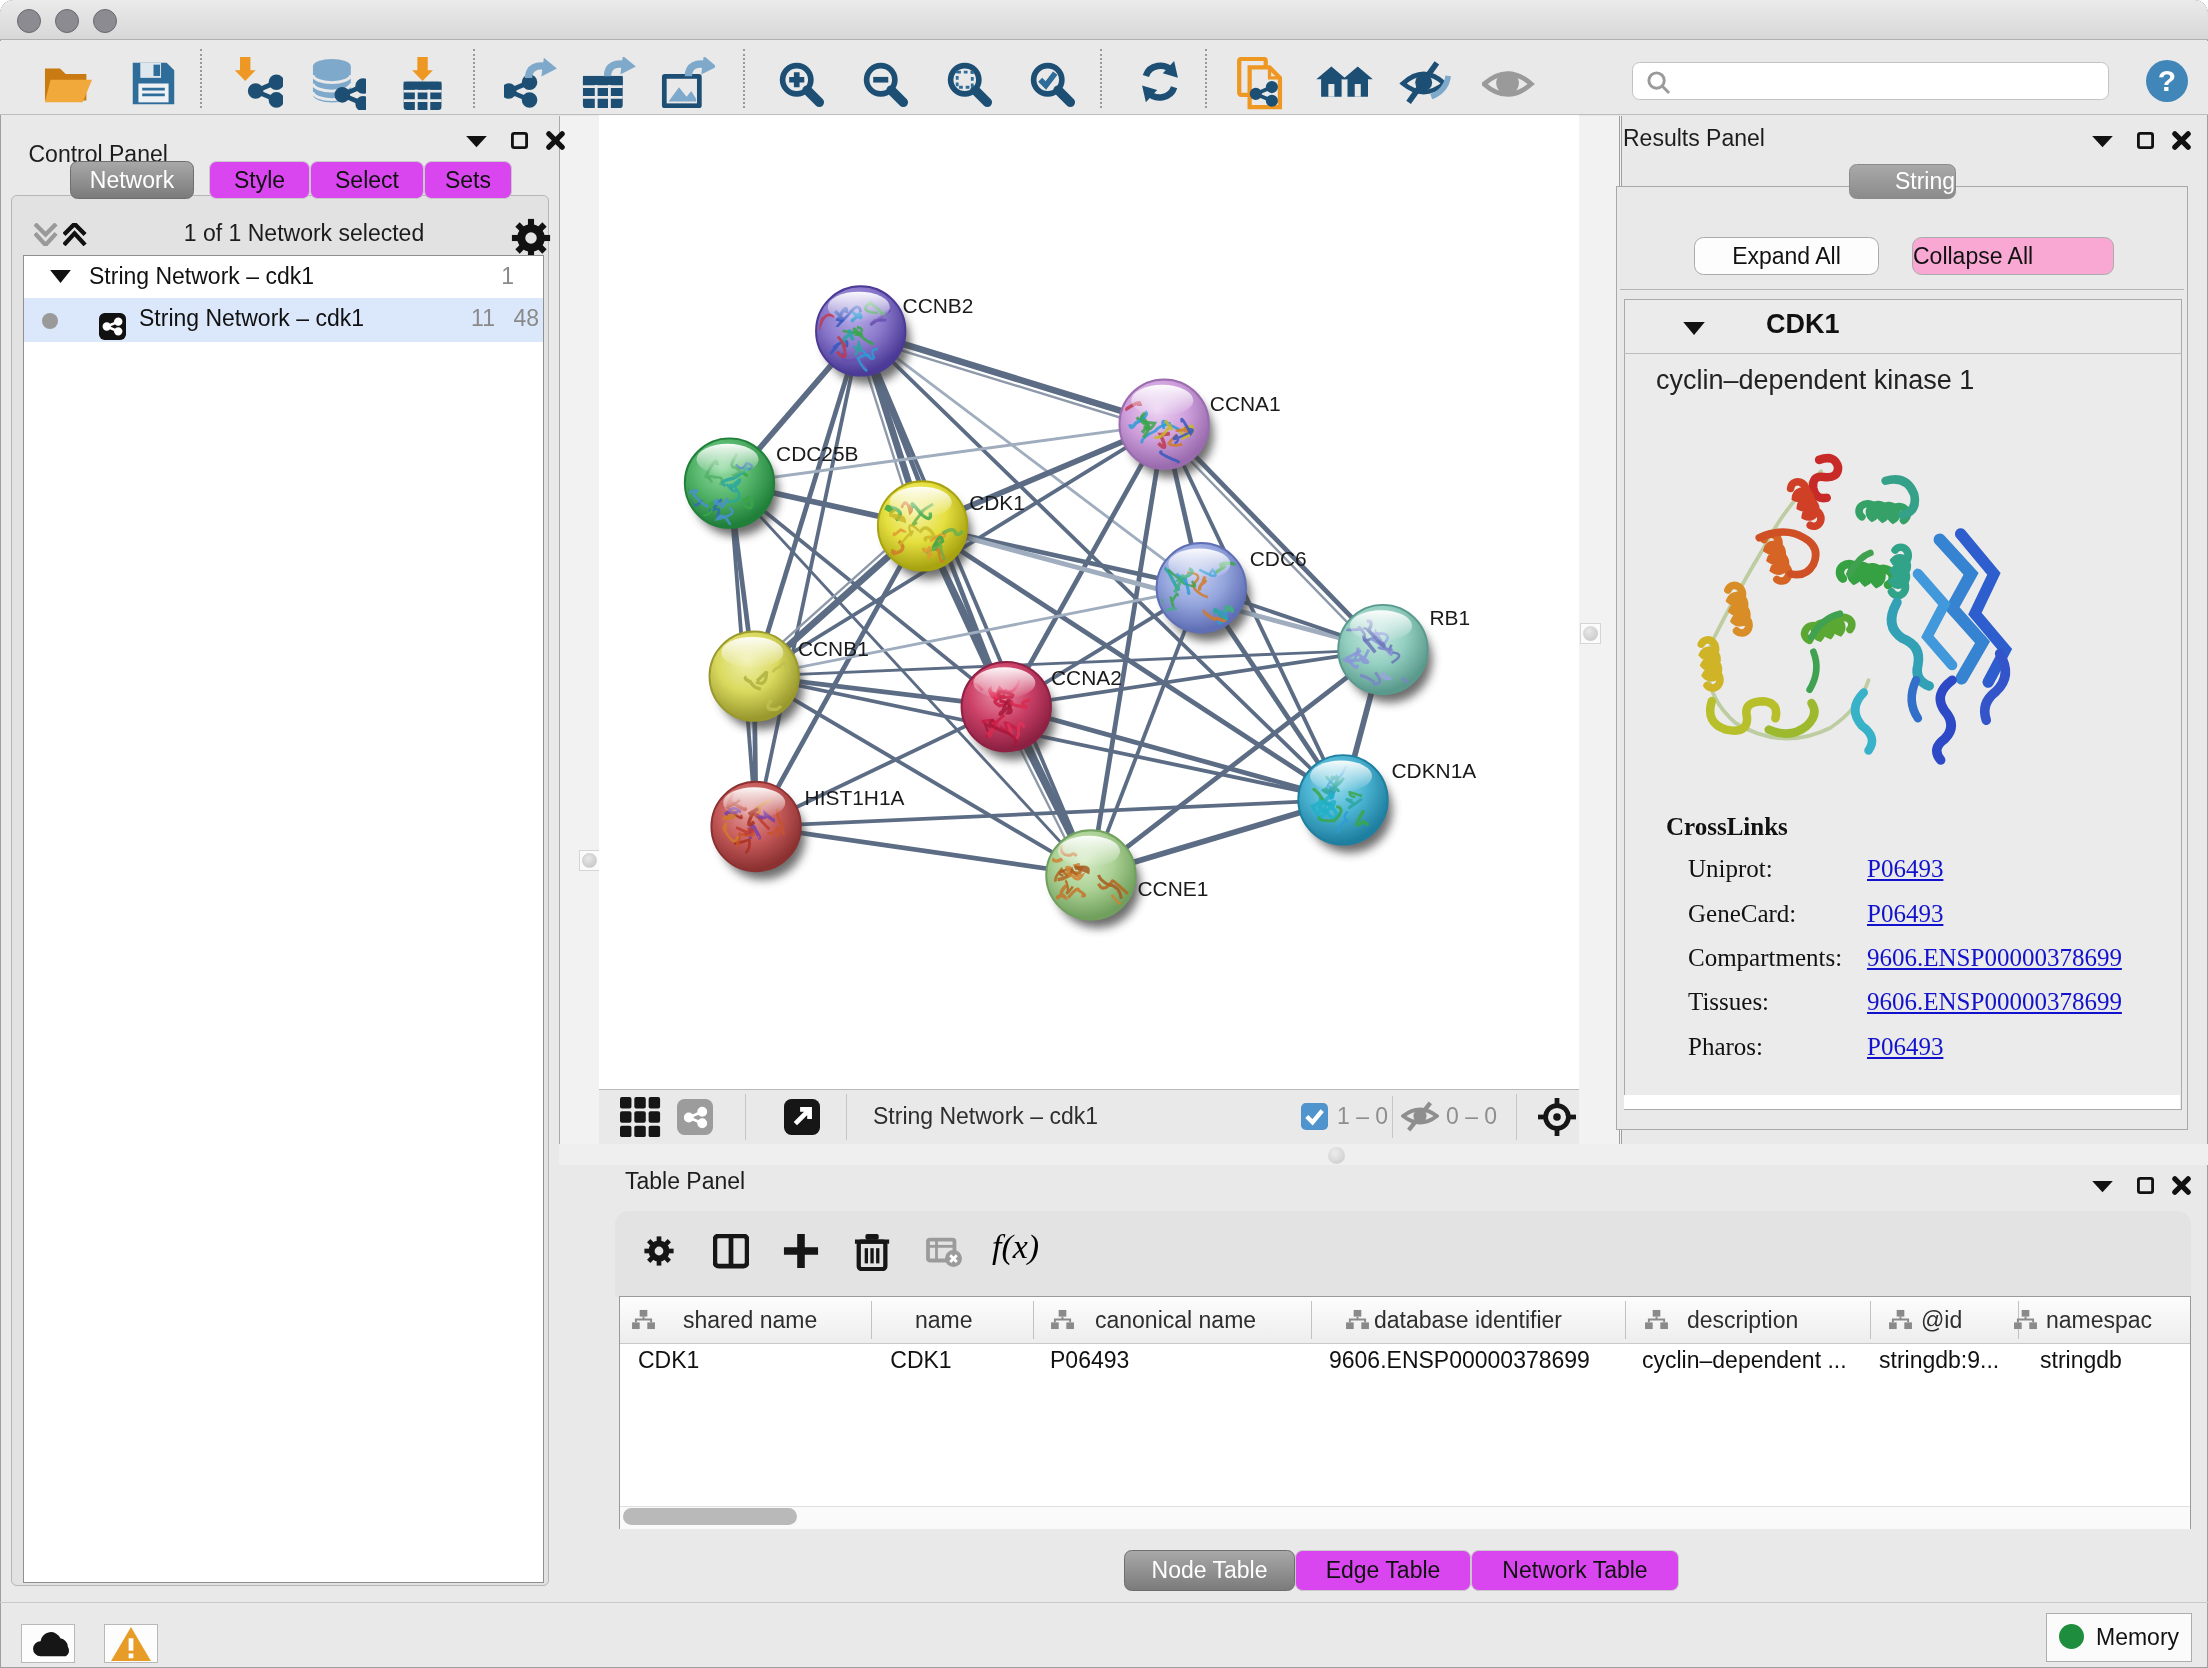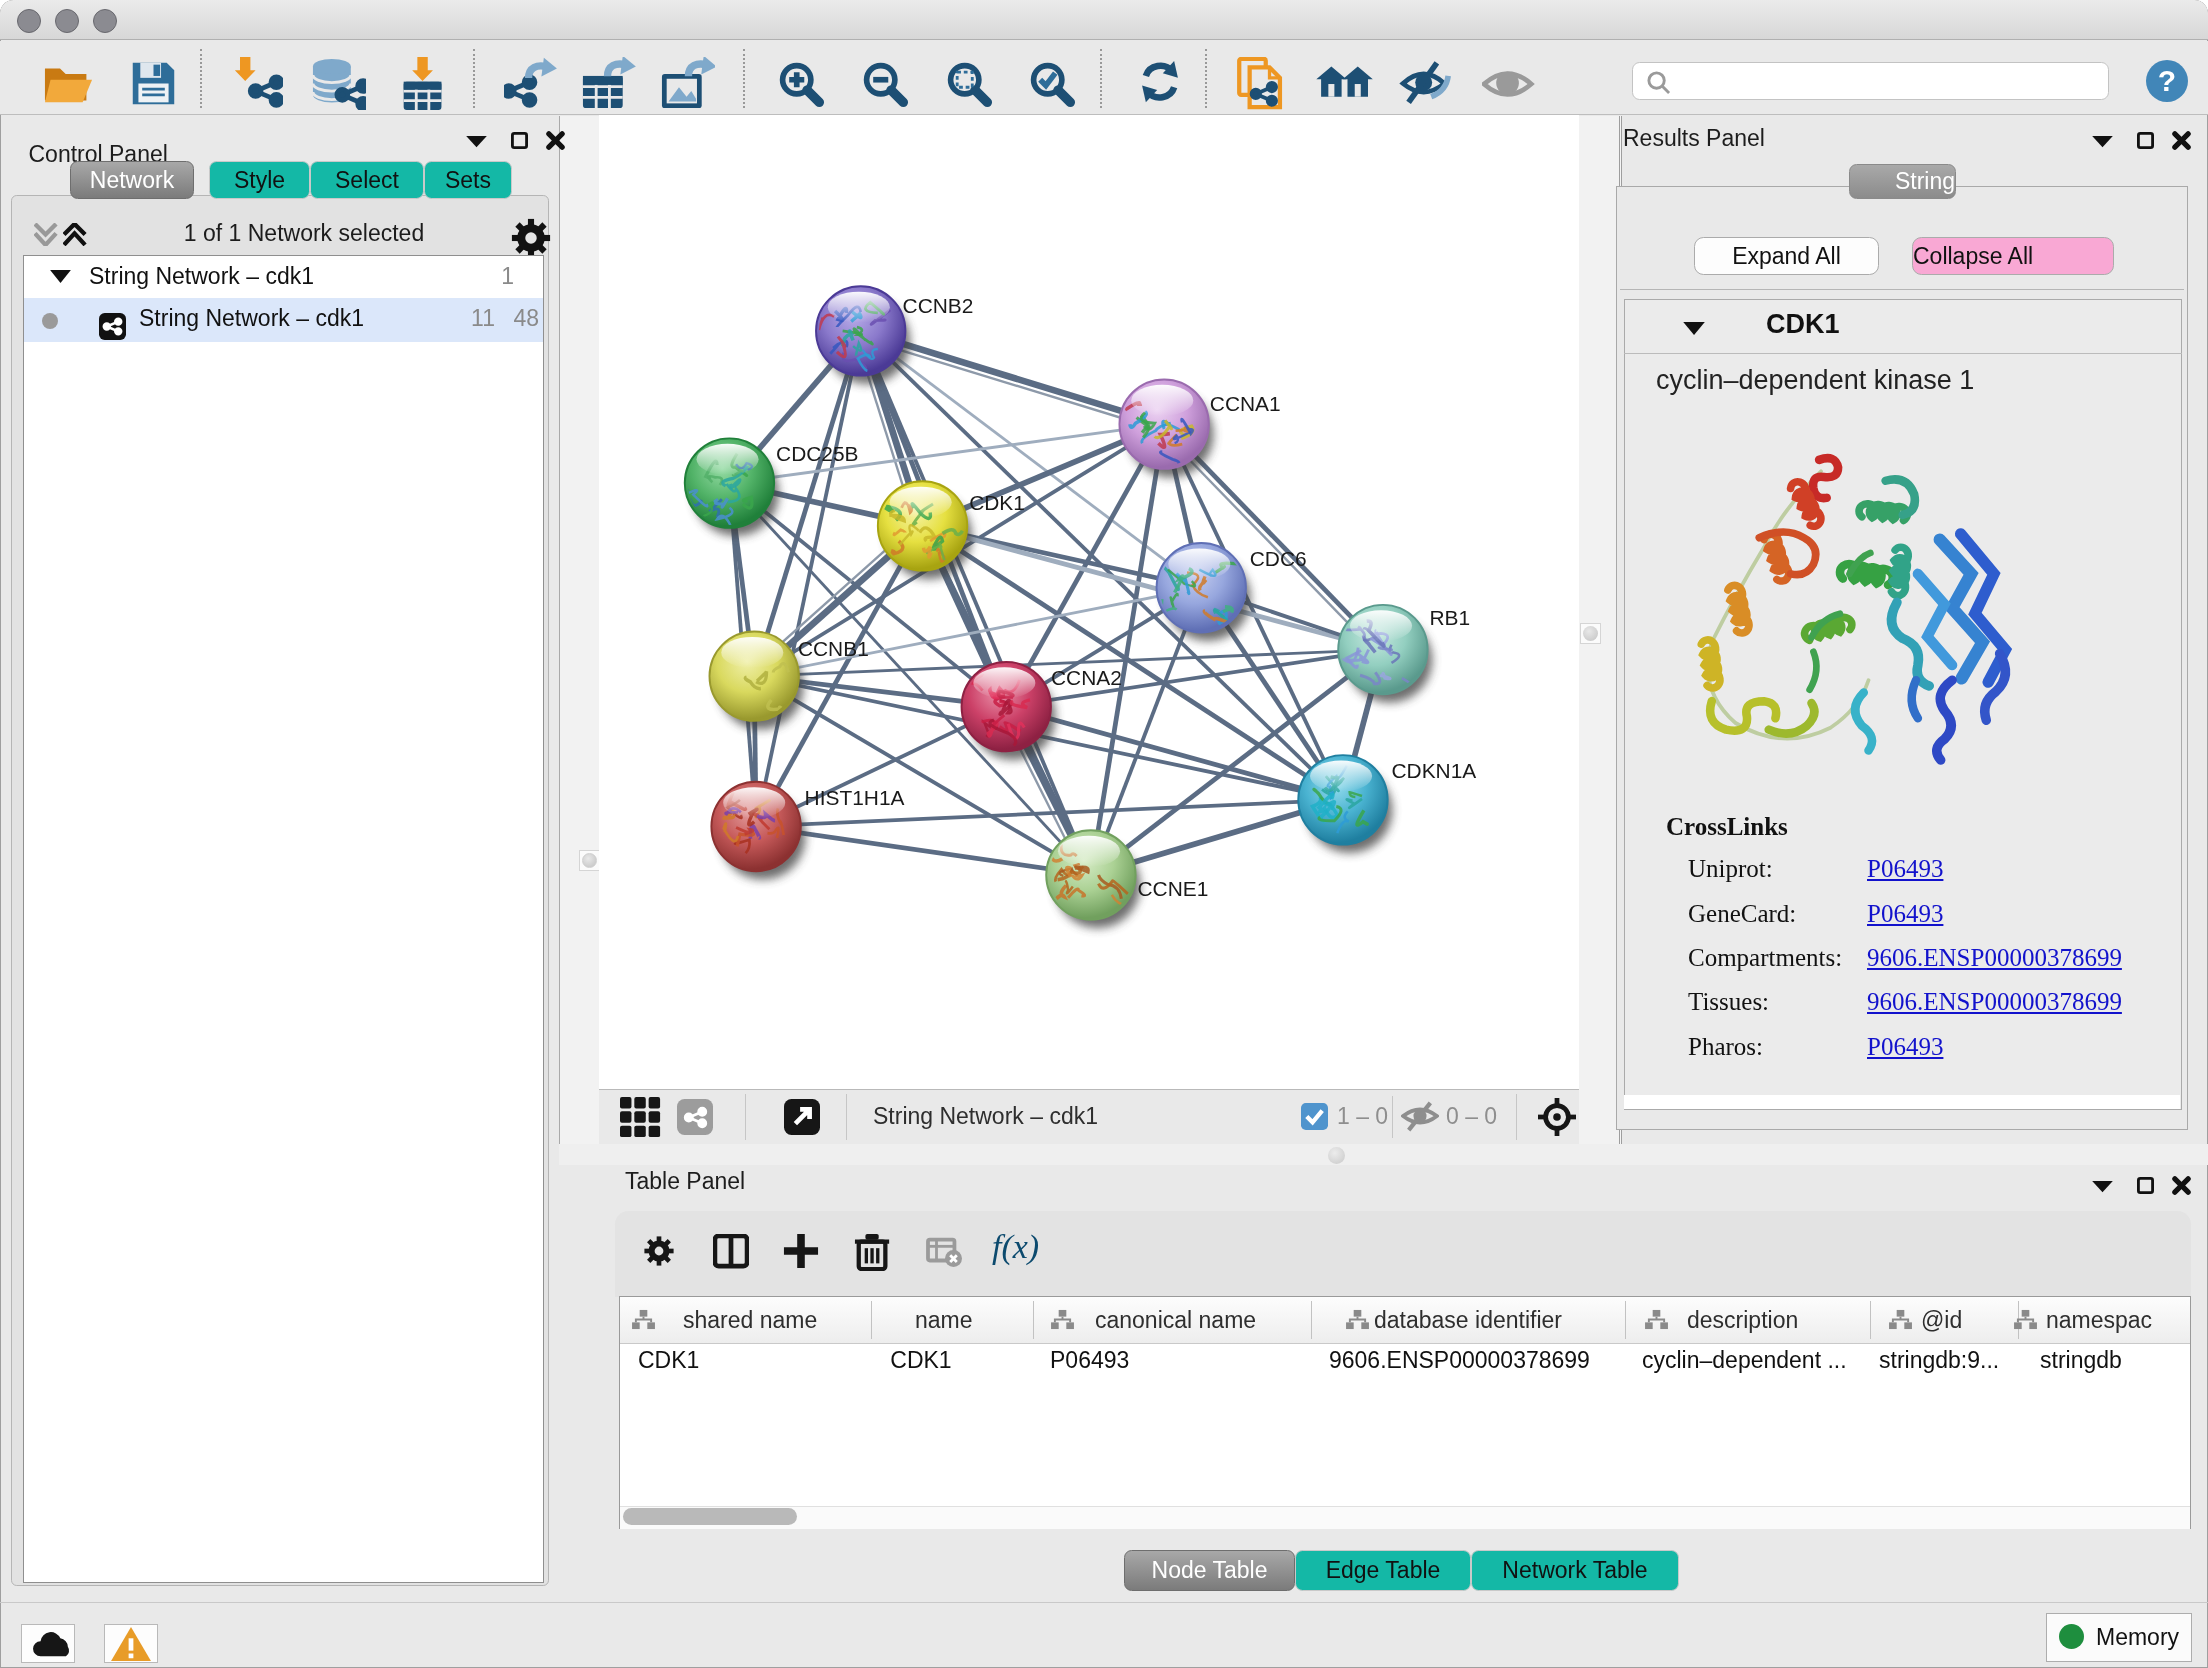--- a/index.html
+++ b/index.html
@@ -6,21 +6,21 @@
 #win{position:absolute;left:0;top:0;width:2208px;height:1668px;background:#e9e9e9;border-radius:13.3px 13.3px 0 0;overflow:hidden;box-shadow:inset 0 0 0 1px #9f9f9f}
 #titlebar{position:absolute;left:0;top:0;width:100%;height:40px;background:linear-gradient(#ebebeb,#d7d7d7);border-bottom:1px solid #b0b0b0;border-radius:13.3px 13.3px 0 0}
 .tl{position:absolute;top:8.6px;width:24px;height:24px;border-radius:50%;background:#8b8b91;border:1.4px solid #68686e}
 #title{position:absolute;top:4.8px;left:0;width:100%;text-align:center;font-size:24px;font-weight:bold;color:#3c3c3c;letter-spacing:-0.2px}
 #toolbar{position:absolute;left:0;top:41px;width:100%;height:74px;background:#e9e9e9;border-bottom:1px solid #bdbdbd}
 .tsep{position:absolute;top:7.6px;height:59px;width:0;border-left:2.9px dotted #999}
 #searchbox{position:absolute;left:1632px;top:21px;width:477px;height:38px;background:#fff;border:1.9px solid #c3c3c3;border-radius:7.6px}
 #helpbtn{position:absolute;left:2146px;top:19px;width:42px;height:42px;border-radius:50%;background:#4186b8;color:#fff;font-size:30px;font-weight:bold;text-align:center;line-height:42px}
 .paneltitle{font-size:23px;color:#1d1d1d}
 .pbtns svg{display:block}
-.tab{position:absolute;height:38px;background:#14b8a6;border:1px solid #c9c9c9;color:#111;font-size:23px;text-align:center;border-radius:7.6px}
+.tab{position:absolute;height:38px;background:#d946ef;border:1px solid #c9c9c9;color:#111;font-size:23px;text-align:center;border-radius:7.6px}
 .tabsel{background:linear-gradient(#a8a8a8,#7b7b7b);color:#fff;border-color:#6e6e6e}
 </style></head><body>
 <div id="win">
     <div id="titlebar">
       <div class="tl" style="left:17px"></div>
       <div class="tl" style="left:55px"></div>
       <div class="tl" style="left:93px"></div>
     </div>
     <div id="toolbar">
       <div class="tsep" style="left:200px"></div>
@@ -819,21 +819,21 @@
         <line x1="25" y1="17" x2="25" y2="33"></line>
       </g>
     </svg>
     <svg style="position:absolute;left:926px;top:1235px" width="38" height="34" viewBox="0 0 40 36">
       <rect x="2" y="5" width="28" height="22" rx="2" fill="none" stroke="#9b9b9b" stroke-width="4"></rect>
       <line x1="2" y1="12" x2="30" y2="12" stroke="#9b9b9b" stroke-width="3"></line>
       <line x1="11" y1="5" x2="11" y2="27" stroke="#9b9b9b" stroke-width="3"></line>
       <circle cx="29" cy="25" r="9" fill="#9b9b9b"></circle>
       <path d="M25.5 21.5 L32.5 28.5 M32.5 21.5 L25.5 28.5" stroke="#fff" stroke-width="3"></path>
     </svg>
-    <div class="abs" style="left:992px;top:1228px;font-size:34px;color:#0c4a6e;font-family:'Liberation Serif',serif;font-style:italic">f(x)</div>
+    <div class="abs" style="left:992px;top:1228px;font-size:34px;color:#000000;font-family:'Liberation Serif',serif;font-style:italic">f(x)</div>
     <div class="abs" style="left:619px;top:1296px;width:1572px;height:233px;background:#fff;border:1px solid #9a9a9a"></div>
     <div class="abs" style="left:620px;top:1297px;width:1570px;height:47px;background:linear-gradient(#fdfdfd,#ededed);border-bottom:1px solid #c9c9c9"></div>
     <div class="abs" style="left:871px;top:1301px;width:0;height:38px;border-left:1px solid #c2c2c2"></div>
     <div class="abs" style="left:1033px;top:1301px;width:0;height:38px;border-left:1px solid #c2c2c2"></div>
     <div class="abs" style="left:1311px;top:1301px;width:0;height:38px;border-left:1px solid #c2c2c2"></div>
     <div class="abs" style="left:1625px;top:1301px;width:0;height:38px;border-left:1px solid #c2c2c2"></div>
     <div class="abs" style="left:1870px;top:1301px;width:0;height:38px;border-left:1px solid #c2c2c2"></div>
     <div class="abs" style="left:2018px;top:1301px;width:0;height:38px;border-left:1px solid #c2c2c2"></div>
     <svg style="position:absolute;left:631px;top:1309px" width="25" height="21" viewBox="0 0 26 22">
       <rect x="9" y="1" width="8" height="7" fill="#8a8a8a"></rect>

